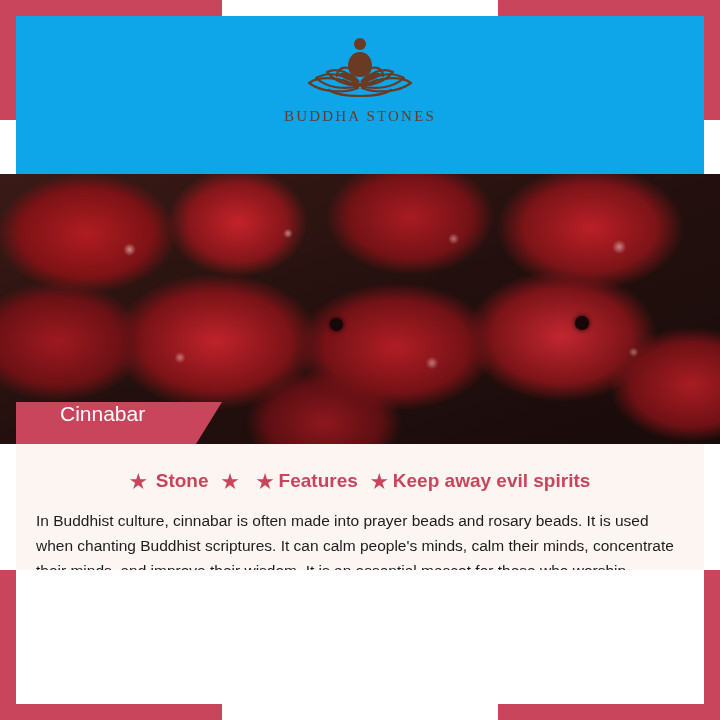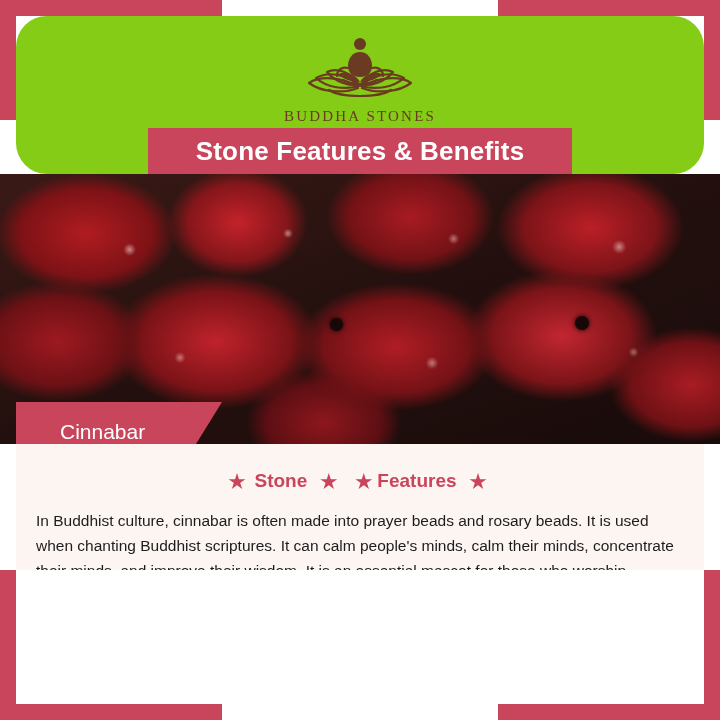--- a/index.html
+++ b/index.html
@@ -70,27 +70,26 @@
     right: 0; bottom: 0;
     width: 222px; height: 16px;
     background: #c9455c;
   }
 
   
   .header {
     position: absolute;
     left: 16px; right: 16px; top: 16px;
     height: 158px;
-    background: #84cc16;
+    background: #0ea5e9;
     display: flex;
     flex-direction: column;
     align-items: center;
     box-sizing: border-box;
     padding-top: 14px;
-    border-radius: 31px;
   }
   .logo-wrap {
     display: flex;
     flex-direction: column;
     align-items: center;
   }
   .logo-icon svg {
     display: block;
   }
   .brand-name {
@@ -174,21 +173,21 @@
 
   
   .name-tag {
     position: absolute;
     left: 16px;
     top: 402px;
     width: 206px;
     height: 42px;
     background: #c9455c;
     display: flex;
-    align-items: flex-end;
+    align-items: flex-start;
     padding-left: 44px;
     box-sizing: border-box;
     clip-path: polygon(0 0, 100% 0, calc(100% - 26px) 100%, 0 100%);
   }
   .name-tag-text {
     color: #ffffff;
     font-size: 21px;
     font-weight: 500;
   }
 
@@ -279,23 +278,20 @@
             <path d="M77 58 C92 64 114 62 126 53 C116 46 92 46 77 58 Z"></path>
 
             <path d="M44 60 C56 68 94 68 106 60"></path>
           </g>
         </svg>
       </div>
       <div class="brand-name">BUDDHA STONES</div>
     </div>
   </div>
 
-  <div class="title-bar">
-    <span class="title-text">Stone Features &amp; Benefits</span>
-  </div>
 
   <div class="photo">
     <div class="photo-bg"></div>
     <div class="photo-spec"></div>
     <div class="photo-holes">
       <div class="hole h1"></div>
       <div class="hole h2"></div>
     </div>
   </div>
 
@@ -311,20 +307,21 @@
       </div>
       <div class="kw">
         <span class="star">★</span>
       </div>
       <div class="kw">
         <span class="star">★</span>
         <span>Features</span>
       </div>
       <div class="kw">
         <span class="star">★</span>
+        <span>Keep away evil spirits</span>
       </div>
     </div>
     <p class="body-text">In Buddhist culture, cinnabar is often made into prayer beads and rosary beads. It is used when chanting Buddhist scriptures. It can calm people's minds, calm their minds, concentrate their minds, and improve their wisdom. It is an essential mascot for those who worship Buddha.</p>
   </div>
 
   <div class="bottom-white"></div>
 
 </div>
 
 </body></html>

